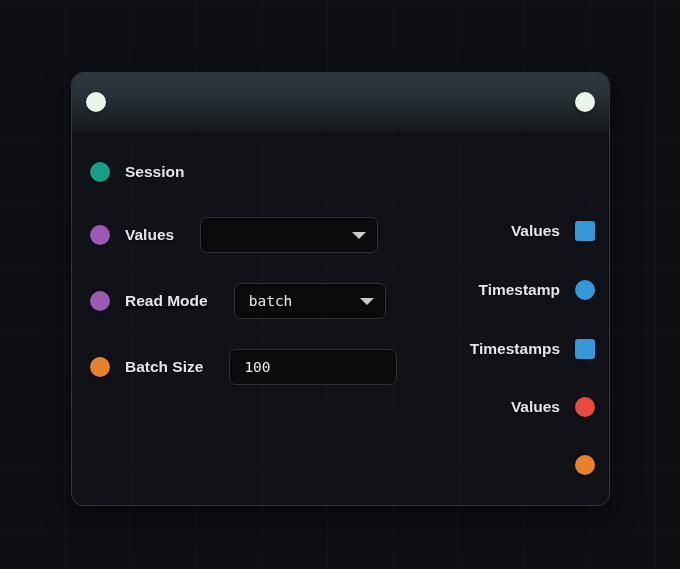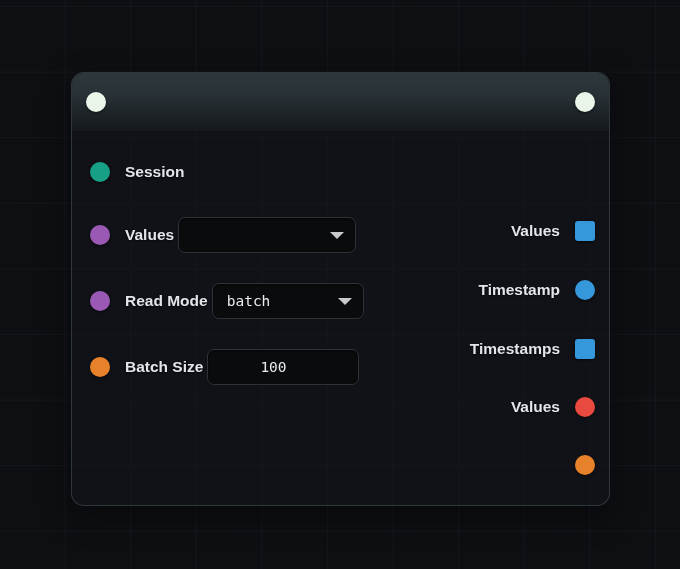--- a/index.html
+++ b/index.html
@@ -114,21 +114,21 @@
     font-weight: bold;
     color: #e2e6ea;
     white-space: nowrap;
     text-shadow: 0 1px 2px rgba(0,0,0,0.7);
     user-select: none;
   }
 
   
   .widget {
     position: relative;
-    margin-left: 4px;
+    margin-left: 26px;
     height: 36px;
     background: #0a0b0d;
     border: 1px solid #2e3136;
     border-radius: 7px;
     display: flex;
     align-items: center;
     box-sizing: border-box;
     box-shadow: inset 0 1px 2px rgba(0,0,0,0.55);
   }
   .widget-value {
@@ -145,21 +145,21 @@
     top: 50%;
     margin-top: -3px;
     width: 0; height: 0;
     border-left: 7px solid transparent;
     border-right: 7px solid transparent;
     border-top: 7px solid #c6cbd0;
   }
 
   .w-channel   { width: 178px; }
   .w-readmode  { width: 152px; }
-  .w-batchsize { width: 152px; padding-left: 38px; }
+  .w-batchsize { width: 168px; }
 </style>
 </head>
 <body>
 
 <div id="canvas">
 
   <div id="node">
 
     <div class="node-header">
       <span class="port port-exec-in" style="background: rgb(234, 245, 234);"></span>
@@ -175,21 +175,21 @@
 
       <div class="row row-in" style="top:84px;">
         <span class="row-port port-gap-left" style="background: rgb(155, 89, 182);"></span>
         <span class="row-label">Values</span>
         <div class="widget w-channel">
           <span class="widget-value"></span>
           <span class="caret"></span>
         </div>
       </div>
 
-      <div class="row row-in" style="top:150px;">
+      <div class="row row-in" style="top:150px;text-decoration:underline;">
         <span class="row-port port-gap-left" style="background: rgb(155, 89, 182);"></span>
         <span class="row-label">Read Mode</span>
         <div class="widget w-readmode">
           <span class="widget-value">batch</span>
           <span class="caret"></span>
         </div>
       </div>
 
       <div class="row row-in" style="top:216px;">
         <span class="row-port port-gap-left" style="background: rgb(232, 130, 42);"></span>

